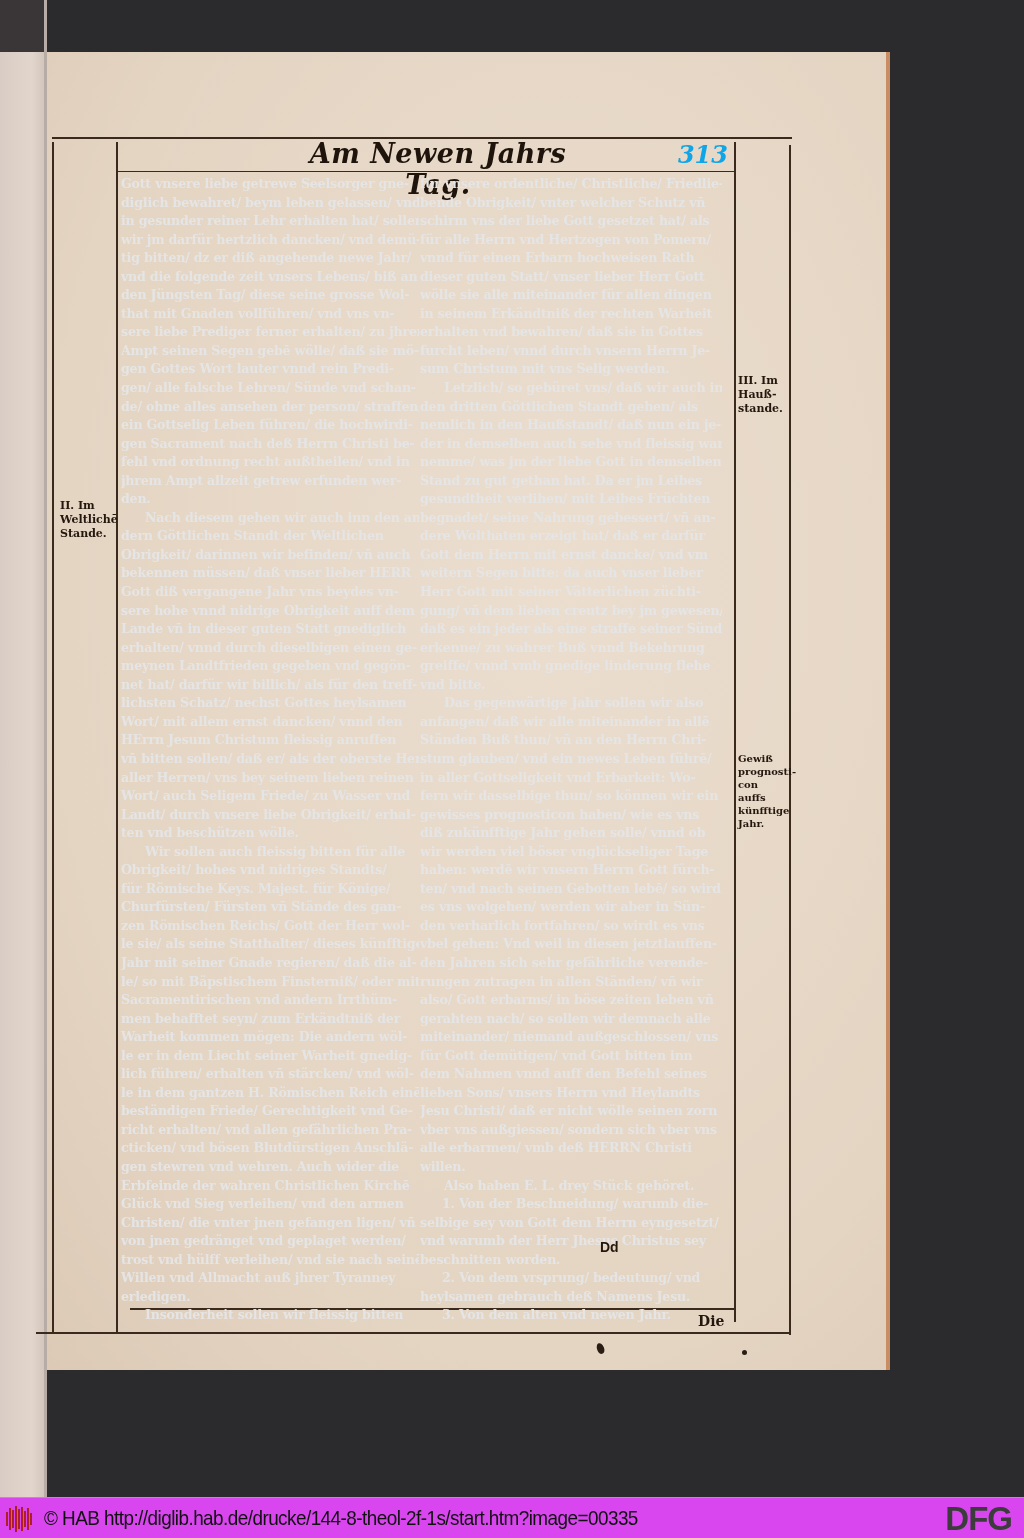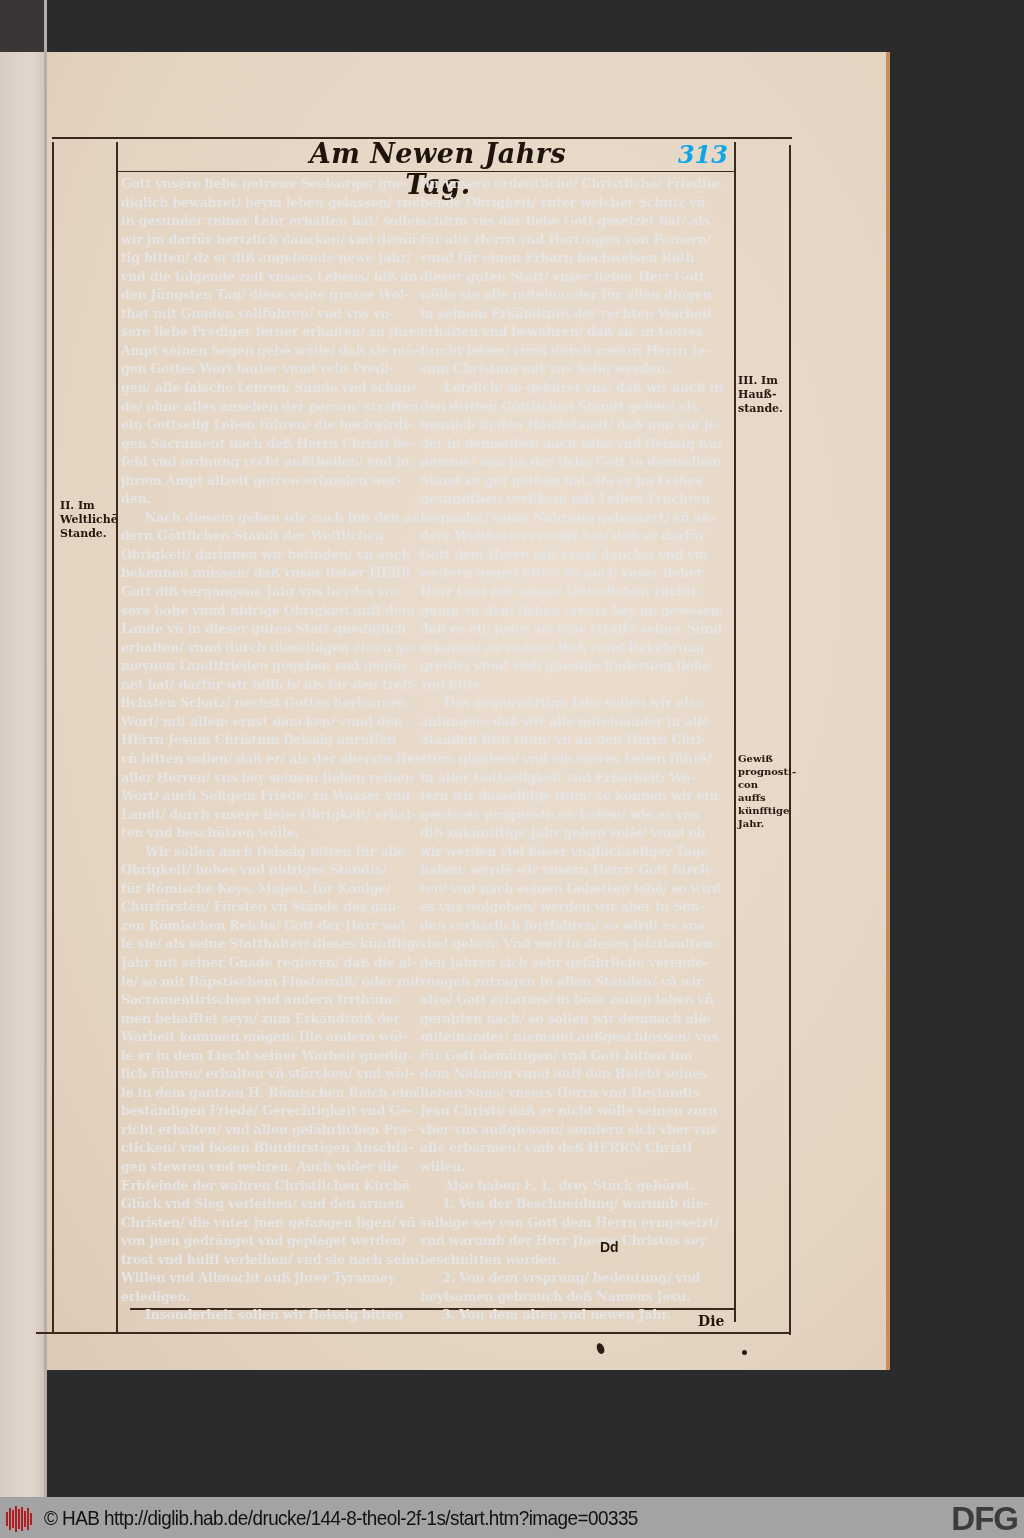--- a/index.html
+++ b/index.html
@@ -67,31 +67,31 @@
   .m-right2 { left: 738px; top: 752px; width: 50px; font-size: 10px; line-height: 13px; }
 
   .catchword-sig { position: absolute; left: 600px; top: 1239px; font-weight: bold; font-size: 14px; color: #24170e; font-family: Liberation Sans, sans-serif; }
   .catchword { position: absolute; left: 698px; top: 1313px; font-weight: bold; font-size: 14px; color: #24170e; font-family: "DejaVu Serif", serif; }
   .ink-blot { position: absolute; left: 597px; top: 1343px; width: 7px; height: 11px; background: #2a1d14; border-radius: 50% 50% 45% 45%; transform: rotate(-20deg); }
   .ink-blot-2 { position: absolute; left: 742px; top: 1350px; width: 5px; height: 5px; background: #2a1d14; border-radius: 50%; }
 
   
   .footer-bar {
     position: absolute; left: 0; top: 1497px; width: 1024px; height: 41px;
-    background: #a3a3a3; border-top: 1px solid #a0a0a0;
+    background: #d946ef; border-top: 1px solid #a0a0a0;
   }
   .hab-logo { position: absolute; left: 6px; top: 8px; width: 36px; height: 26px; display: flex; gap: 1px; align-items: center; }
   .hab-logo span { display: block; width: 2px; background: #b01e23; }
   .footer-text {
     position: absolute; left: 44px; top: 8px;
     font-family: "Liberation Sans", sans-serif; font-size: 21px; color: #111; letter-spacing: -0.6px;
     transform: scaleX(0.9); transform-origin: left center;
   }
   .dfg-logo {
-    position: absolute; right: 6px; top: 2px;
+    position: absolute; right: 12px; top: 2px;
     font-family: "Liberation Sans", sans-serif; font-weight: bold; font-size: 33px; color: #3c3c3c; letter-spacing: -1px;
   }
 </style>
 </head>
 <body>
 
 <div class="scan"></div>
 <div class="prev-leaf"></div>
 <div class="prev-leaf-shadow"></div>
 <div class="page"></div>

